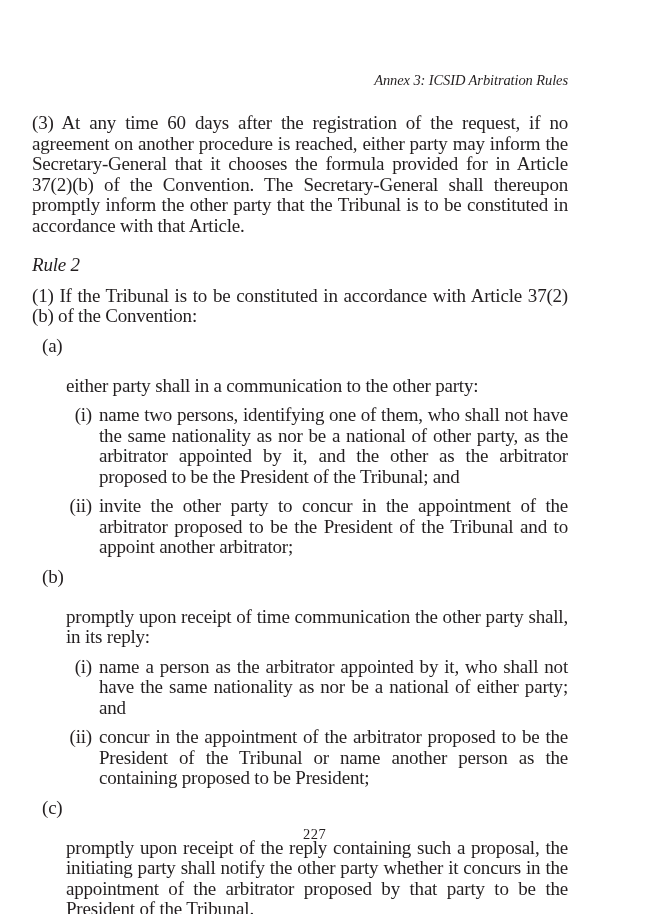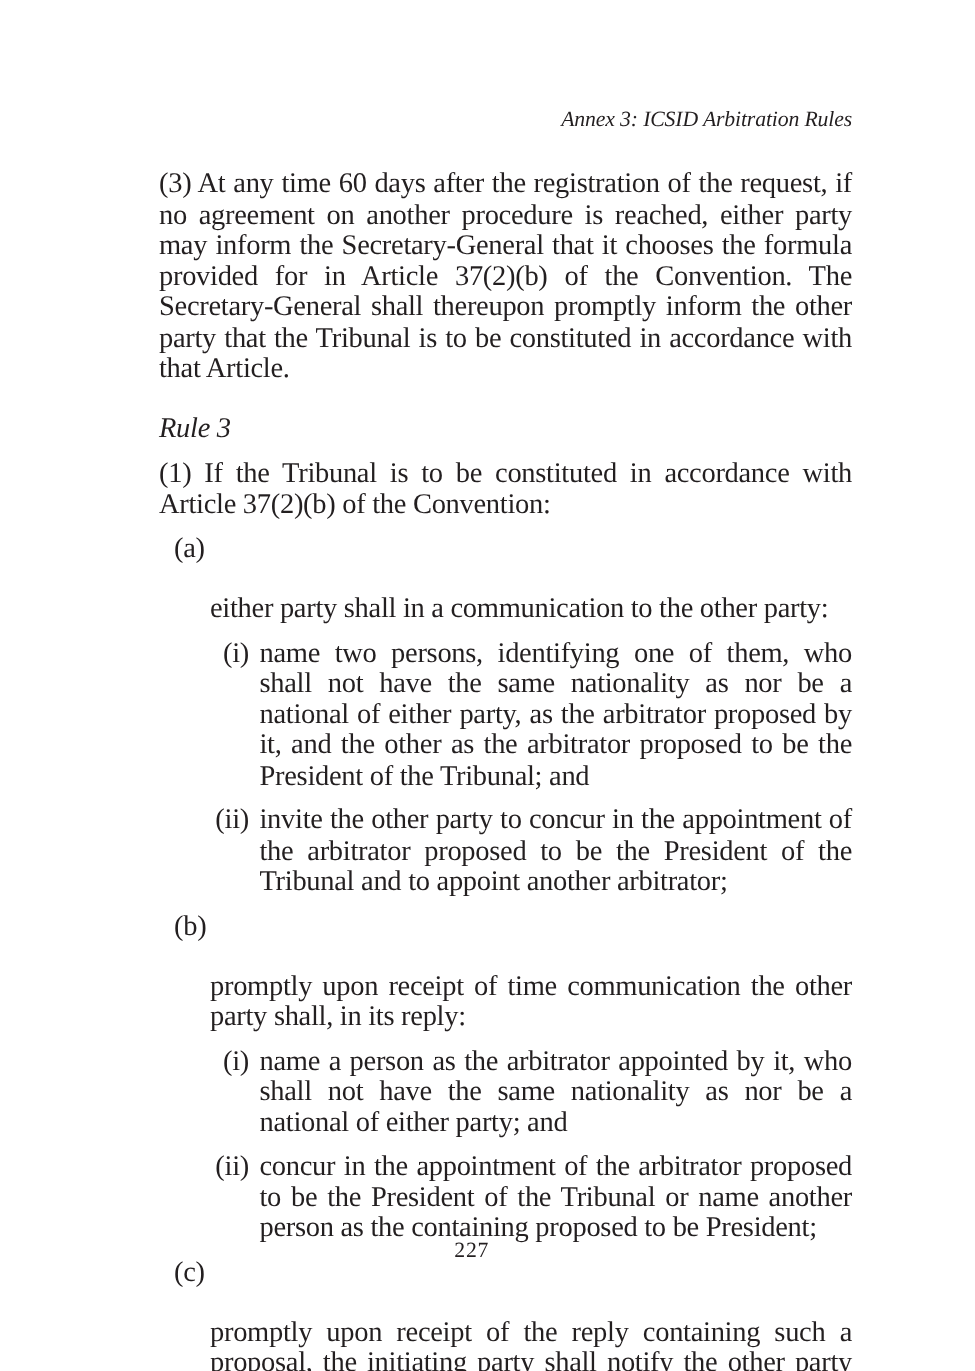--- a/index.html
+++ b/index.html
@@ -12,21 +12,21 @@
     height: 914px;
     font-family: "Liberation Serif", "DejaVu Serif", serif;
     color: #231f20;
     overflow: hidden;
   }
   .page {
     position: relative;
     width: 650px;
     height: 914px;
     box-sizing: border-box;
-    padding: 71px 82px 0 106px;
+    padding: 71px 82px 0 32px;
     background: #ffffff;
   }
   .running-header {
     font-style: italic;
     font-size: 14.5px;
     line-height: 18px;
     text-align: right;
     margin: 0 0 24px 0;
     letter-spacing: -0.1px;
   }
@@ -95,32 +95,32 @@
 
 <div class="page">
 
   <div class="running-header">Annex 3: ICSID Arbitration Rules</div>
 
   <div class="body-text">
 
     <p class="para justify">(3) At any time 60 days after the registration of the request, if no agreement on another procedure is reached, either party may inform the Secretary-General that it chooses the formula provided for in Article 37(2)(b) of the Convention. The Secretary-General shall thereupon promptly inform the other party that the Tribunal is to be constituted in accordance with that Article.</p>
 
     <div class="rule-heading">
-      <span class="rule-number">Rule 3</span>
+      <span class="rule-number">Rule 2</span>
     </div>
 
     <p class="para justify">(1) If the Tribunal is to be constituted in accordance with Article 37(2)(b) of the Convention:</p>
 
     <div class="li1">
       <span class="li1-label">(a)</span>
       <span class="li1-text">either party shall in a communication to the other party:</span>
     </div>
     <div class="li2">
       <span class="li2-label">(i)</span>
-      <span class="li2-text">name two persons, identifying one of them, who shall not have the same nationality as nor be a national of either party, as the arbitrator proposed by it, and the other as the arbitrator proposed to be the President of the Tribunal; and</span>
+      <span class="li2-text">name two persons, identifying one of them, who shall not have the same nationality as nor be a national of other party, as the arbitrator appointed by it, and the other as the arbitrator proposed to be the President of the Tribunal; and</span>
     </div>
     <div class="li2">
       <span class="li2-label">(ii)</span>
       <span class="li2-text">invite the other party to concur in the appointment of the arbitrator proposed to be the President of the Tribunal and to appoint another arbitrator;</span>
     </div>
 
     <div class="li1">
       <span class="li1-label">(b)</span>
       <span class="li1-text">promptly upon receipt of time communication the other party shall, in its reply:</span>
     </div>

